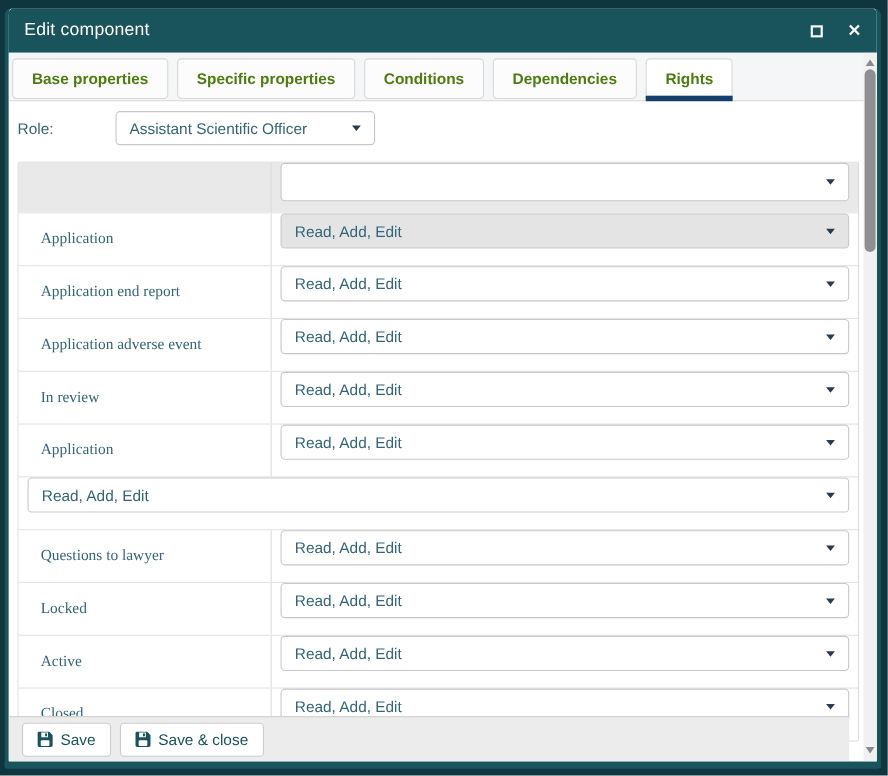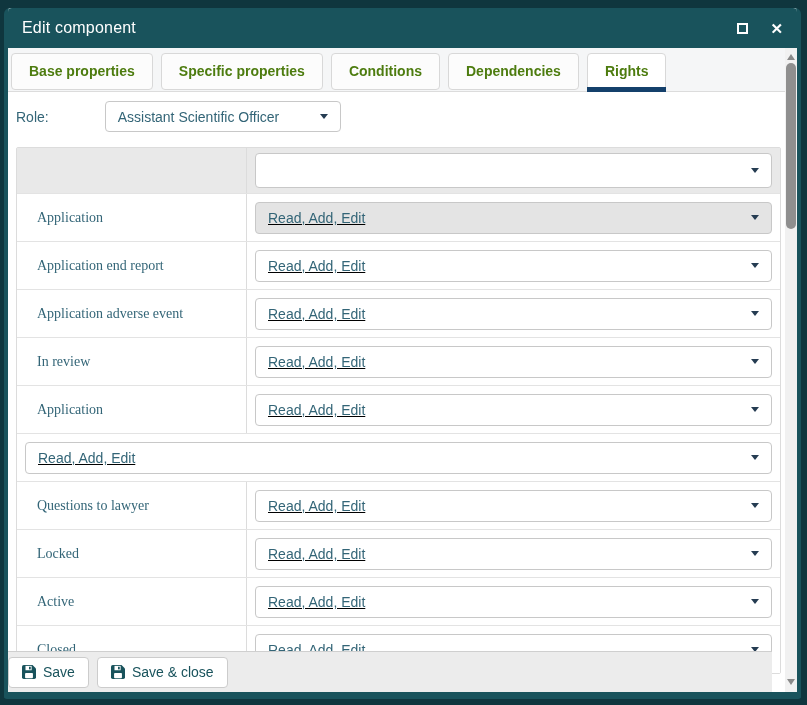--- a/index.html
+++ b/index.html
@@ -59,29 +59,29 @@
     width:765px; margin:15px 0 0 8px;
     border:1px solid #dcdcdc; border-radius:2px; background:#fff;
   }
   .trow { display:flex; height:48px; border-top:1px solid #e3e3e3; background:#fff; }
   .trow.header { height:45px; border-top:none; background:#e9e9e9; }
   .cell-label {
     width:230px; flex:0 0 230px; border-right:1px solid #dcdcdc;
     display:flex; align-items:center; padding-left:20px;
     color:#336577; font-size:14px;font-family:Liberation Serif, serif;
   }
-  .cell-select { flex:1; display:flex; align-items:center; padding:0 8px;text-decoration:underline; }
+  .cell-select { flex:1; display:flex; align-items:flex-start; padding:0 8px; }
   .dropdown { width:100%; height:32px; }
   .trow.header .dropdown { height:35px; }
   .dropdown.disabled { background:#e4e4e4; }
   
   .footer {
     position:absolute; left:0; right:25px; bottom:0; height:41px; z-index:5;
     background:#ececec; border-top:1px solid #cfcfcf;
-    display:flex; align-items:center; gap:8px; 
+    display:flex; align-items:center; gap:8px; padding-left:12px;
   }
   .btn {
     display:inline-flex; align-items:center; gap:7px; height:31px;
     background:#fff; border:1px solid #ccc; border-radius:4px;
     color:#19535c; font-size:14px; font-family:"Liberation Sans", sans-serif;
     padding:0 13px; cursor:pointer;
   }
   .btn svg { display:block; }
   
   .scrollbar {

